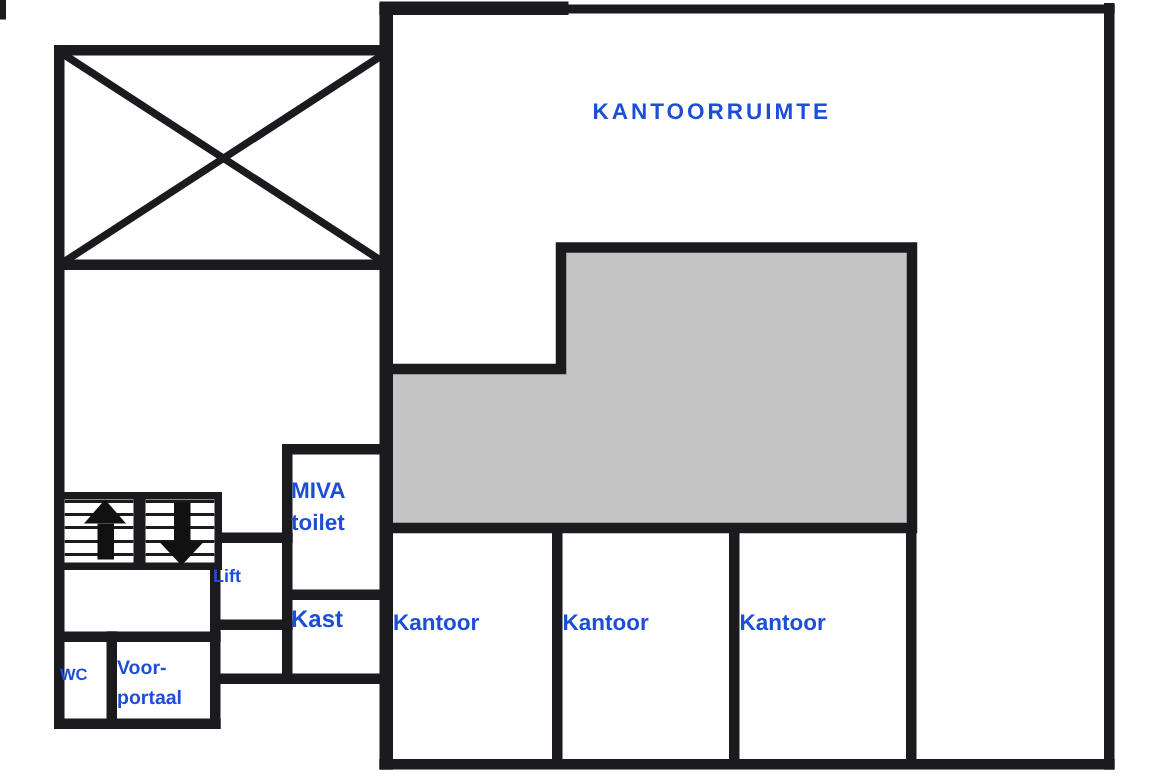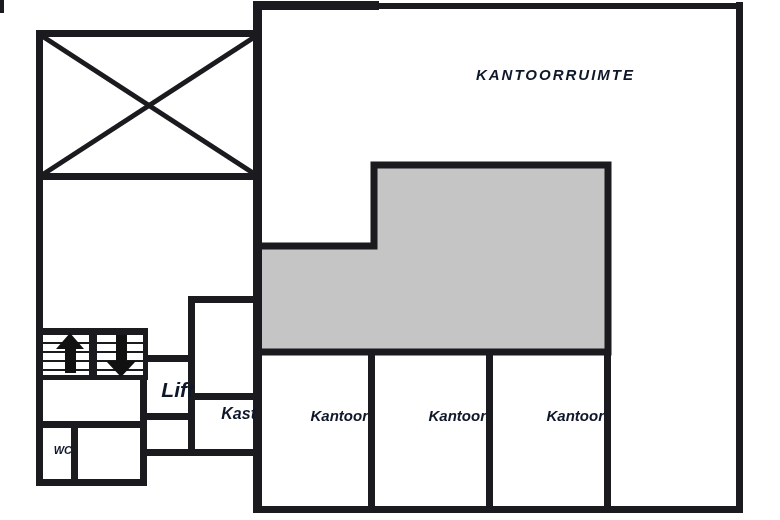--- a/index.html
+++ b/index.html
@@ -6,27 +6,26 @@
   .plan{
     position:relative;
     width:780px;height:520px;
     background:#ffffff;
     overflow:hidden;
     font-family:"Liberation Sans", sans-serif;
   }
   .wall{position:absolute;background:#1b1b1f;}
   .label{
     position:absolute;
-    color:#0f172a;
+    color:#1d4ed8;
     font-weight:bold;
-    text-align:right;
+    text-align:left;
     line-height:1.25;
     white-space:nowrap;
     user-select:none;
-    font-style:italic;
   }
   .svg-layer{position:absolute;left:0;top:0;width:780px;height:520px;}
   
   .stairs-box{
     position:absolute;left:38px;top:328px;width:110px;height:52px;
     border:5px solid #1b1b1f;background:#ffffff;box-sizing:border-box;
   }
   .flight{
     position:absolute;top:0;height:42px;
     background:repeating-linear-gradient(to bottom,#1b1b1f 0px,#1b1b1f 2px,transparent 2px,transparent 9px);
@@ -89,21 +88,29 @@
   </div>
 
   <div class="label" style="left:395px;top:66px;width:240px;font-size:15px;letter-spacing:2px;">KANTOORRUIMTE</div>
 
   <div class="label" style="left:262px;top:407px;width:106px;font-size:15px;">Kantoor</div>
 
   <div class="label" style="left:375px;top:407px;width:111px;font-size:15px;">Kantoor</div>
 
   <div class="label" style="left:493px;top:407px;width:111px;font-size:15px;">Kantoor</div>
 
+  <div class="label" style="left:194px;top:317px;width:62px;font-size:15px;line-height:21px;">
+    <div>MIVA</div>
+    <div>toilet</div>
+  </div>
 
-  <div class="label" style="left:142px;top:377px;width:52px;font-size:21px;">Lift</div>
+  <div class="label" style="left:142px;top:377px;width:52px;font-size:12px;">Lift</div>
 
   <div class="label" style="left:194px;top:404px;width:62px;font-size:16px;">Kast</div>
 
   <div class="label" style="left:40px;top:444px;width:32px;font-size:11px;">WC</div>
 
+  <div class="label" style="left:78px;top:435px;width:64px;font-size:13px;line-height:20px;">
+    <div>Voor-</div>
+    <div>portaal</div>
+  </div>
 
 </div>
 
 </body></html>

